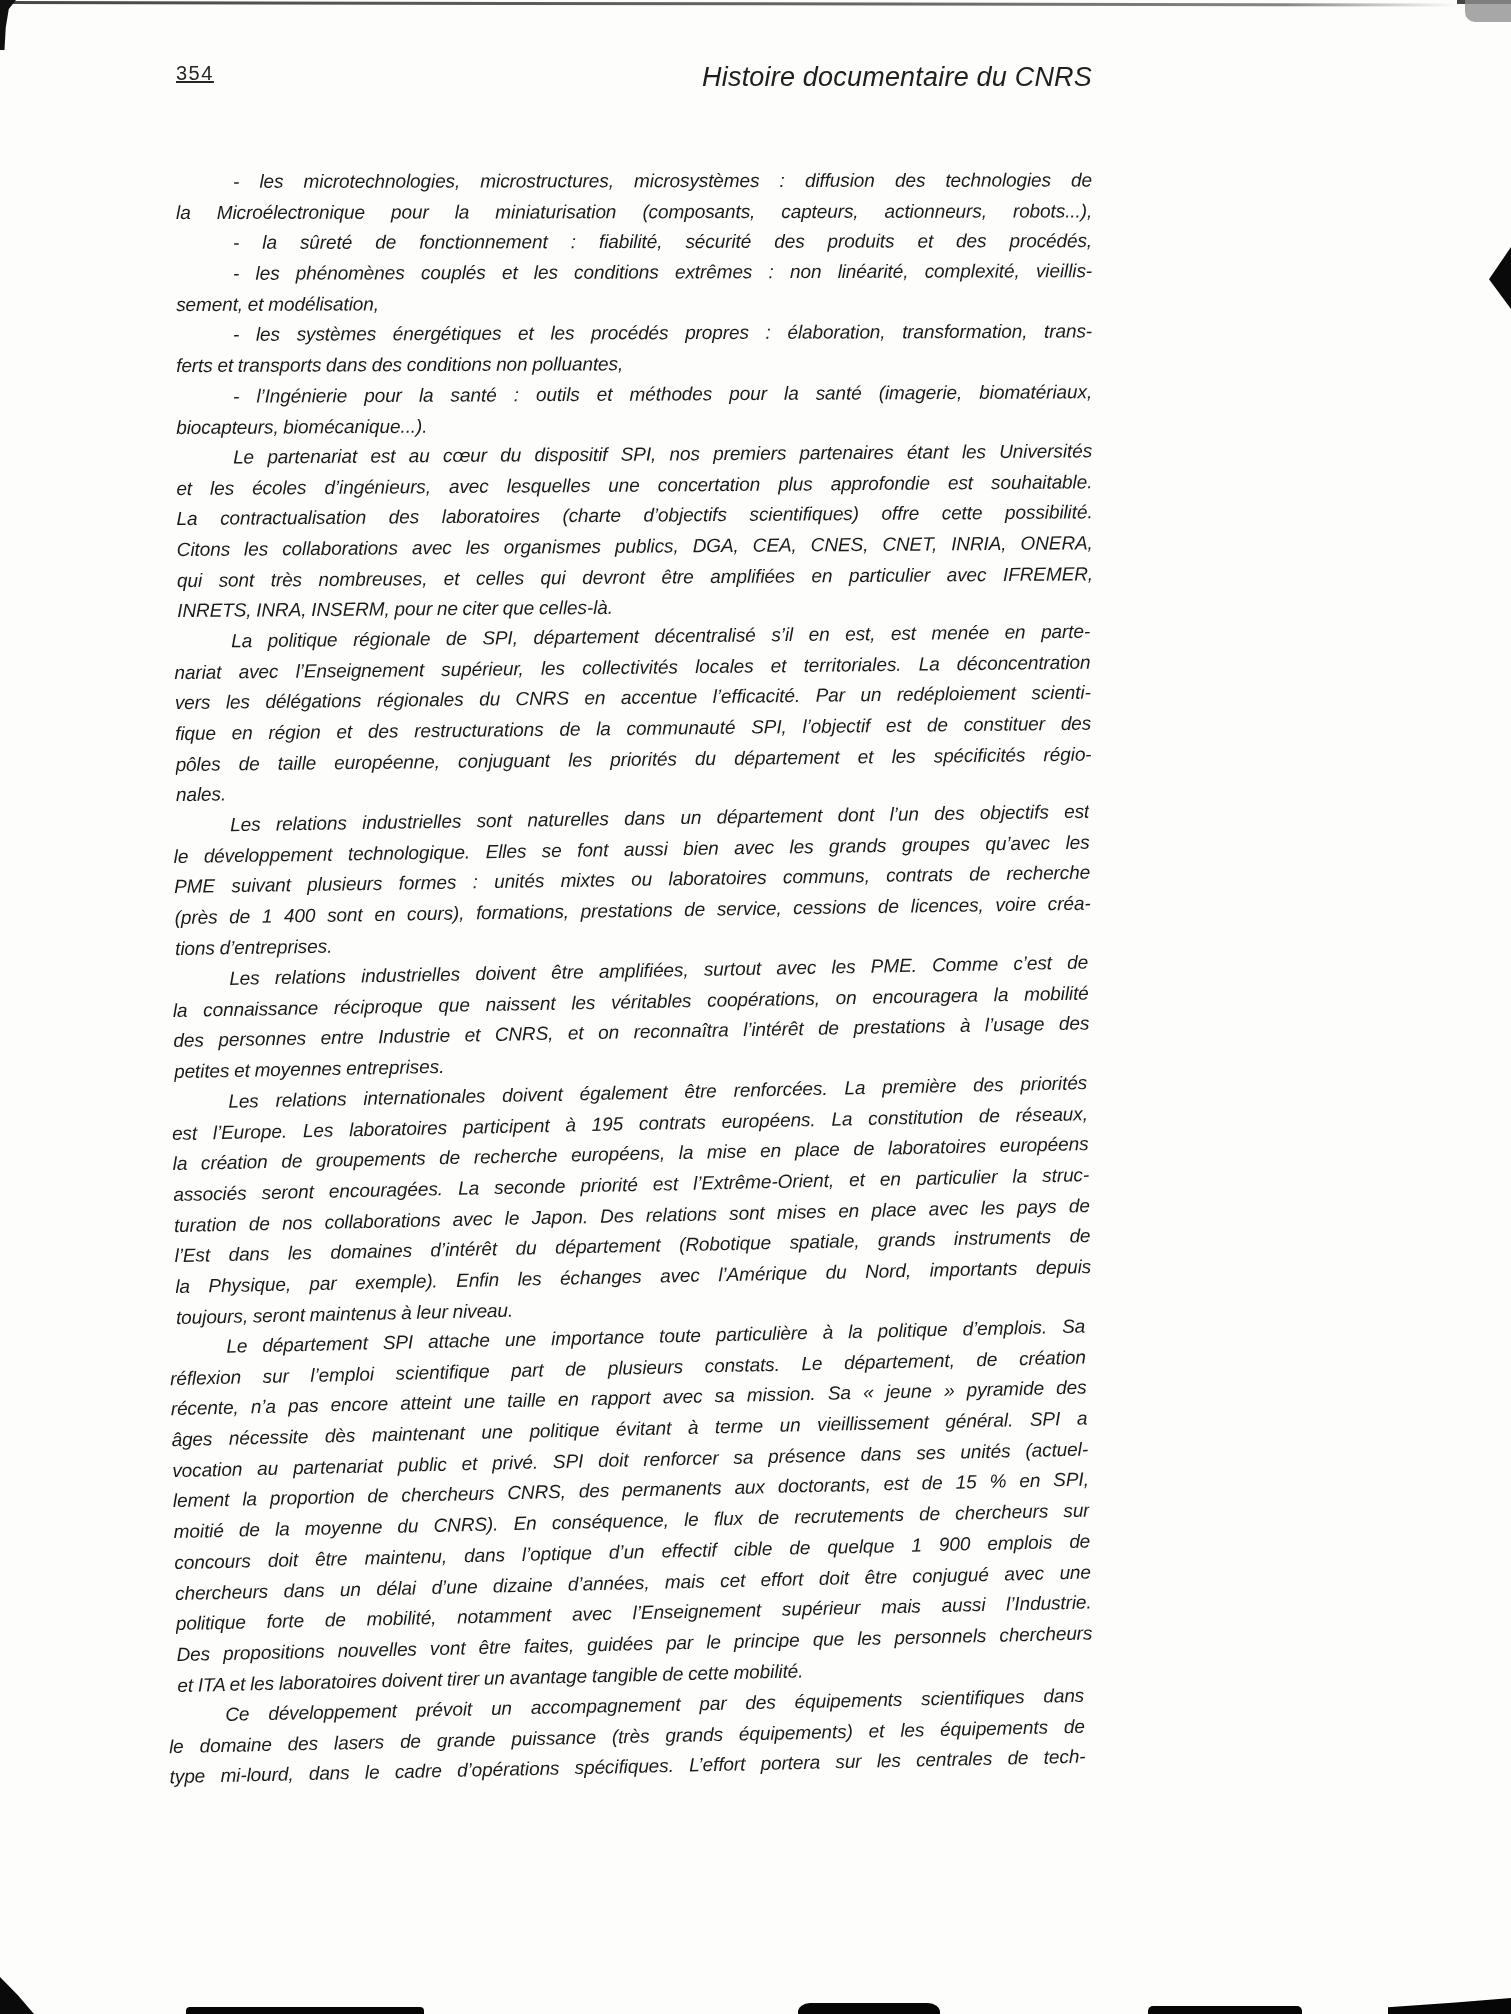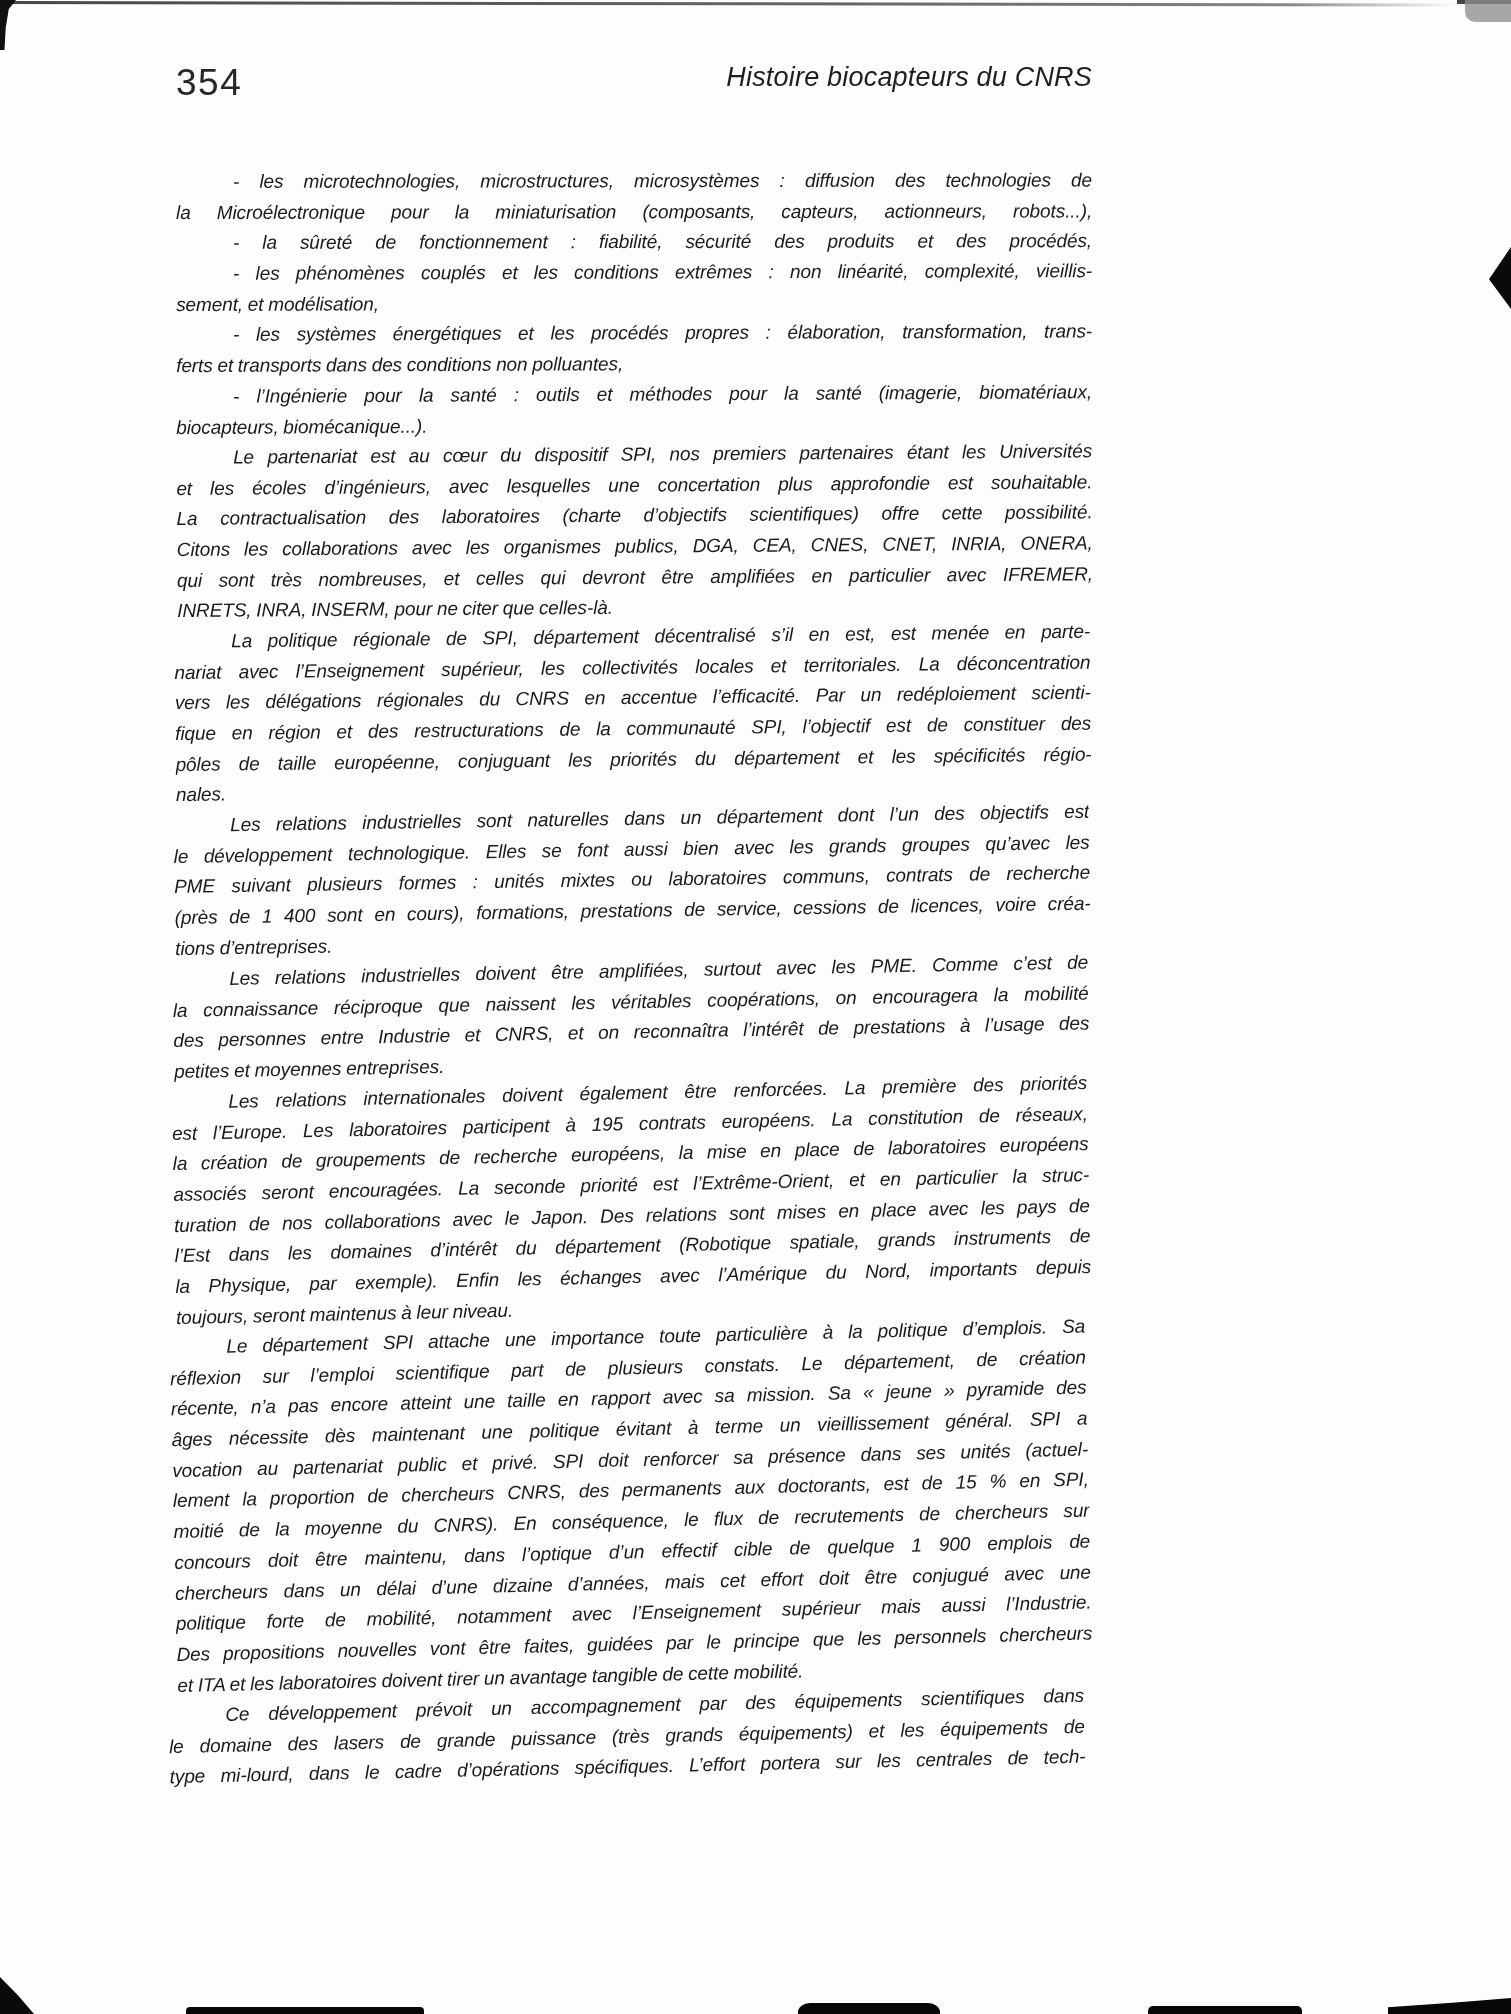--- a/index.html
+++ b/index.html
@@ -6,21 +6,21 @@
   html,body{margin:0;padding:0;}
   body{
     width:1511px;height:2014px;position:relative;overflow:hidden;
     background:#fbfbfa;
     font-family:"Liberation Sans",sans-serif;
   }
   .page{position:absolute;inset:0;background:#fdfdfc;color:#1c1c1c;}
 
   
   .page-header{position:absolute;left:176px;top:58px;width:916px;height:44px;}
-  .page-number{position:absolute;left:0;top:4px;font-size:37px;letter-spacing:1.5px;color:#262626;}
+  .page-number{position:absolute;left:0;top:4px;font-size:20px;letter-spacing:1.5px;color:#262626;text-decoration:underline;}
   .running-title{position:absolute;right:0;top:4px;font-size:27px;font-style:italic;letter-spacing:.2px;color:#1f1f1f;}
 
   
   .body-text{position:absolute;left:176px;top:167px;width:916px;font-style:italic;}
   .para{transform-origin:0 0;}
   .line{
     font-size:19px;line-height:30.7px;height:30.7px;overflow:hidden;
     text-align:justify;text-align-last:justify;
     letter-spacing:-0.1px;word-spacing:-0.4px;color:#1b1b1b;
     white-space:normal;
@@ -82,21 +82,21 @@
   <div class="artifact top-right-smudge"></div>
   <div class="artifact right-edge-mark"></div>
   <div class="artifact bottom-left-blob"></div>
   <div class="artifact bseg bseg1"></div>
   <div class="artifact bseg bseg2"></div>
   <div class="artifact bseg bseg3"></div>
   <div class="artifact bseg bseg4"></div>
 
   <header class="page-header">
     <span class="page-number">354</span>
-    <span class="running-title">Histoire biocapteurs du CNRS</span>
+    <span class="running-title">Histoire documentaire du CNRS</span>
   </header>
 
   <main class="body-text">
       <div class="para">
         <div class="line first">- les microtechnologies, microstructures, microsystèmes : diffusion des technologies de</div>
         <div class="line">la Microélectronique pour la miniaturisation (composants, capteurs, actionneurs, robots...),</div>
       </div>
       <div class="para">
         <div class="line first">- la sûreté de fonctionnement : fiabilité, sécurité des produits et des procédés,</div>
       </div>

